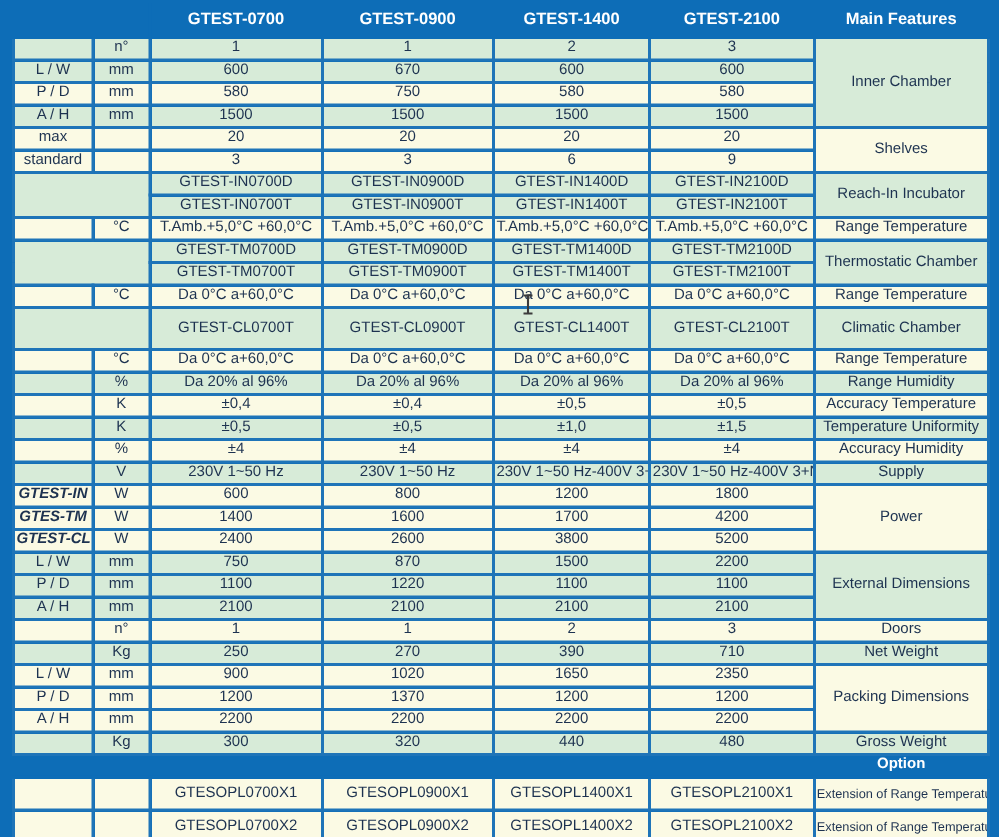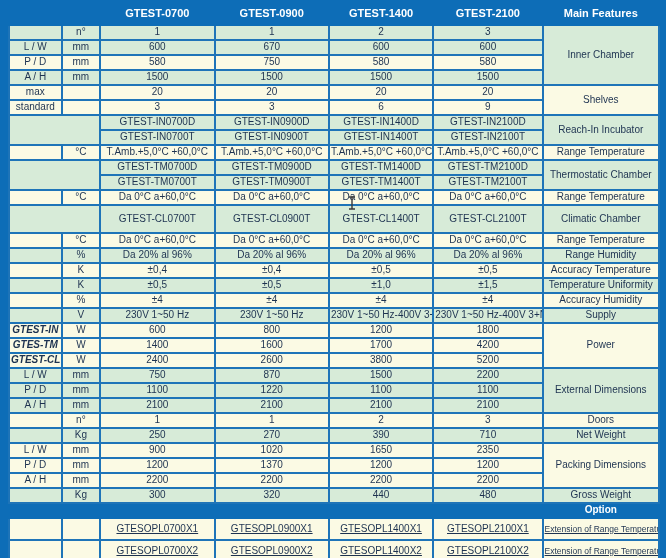--- a/index.html
+++ b/index.html
@@ -38,21 +38,21 @@
   tr.hdr td{
     background:var(--blue);
     border-color:var(--blue);
     color:#ffffff;
     font-weight:bold;
     font-size:11px;
     height:20px;
   }
   tr.r td{height:13px;}
   tr.tall td{height:26px;}
-  tr.xtall td{height:20px;text-decoration:underline;}
+  tr.xtall td{height:20px;}
   tr.thin td{border-top-width:1px;}
   td.bg-g{background:var(--green);}
   td.bg-c{background:var(--cream);}
   td.lab{border-right-width:1px;}
   td.unit{border-left-width:1px;}
   td.b{font-weight:normal;}
   td.it{font-style:italic;font-weight:bold;}
   td.feat{font-weight:normal;white-space:normal;}
   td.feat.small{font-size:8.5px;line-height:1.2;font-weight:normal;}
   tr.band td{

